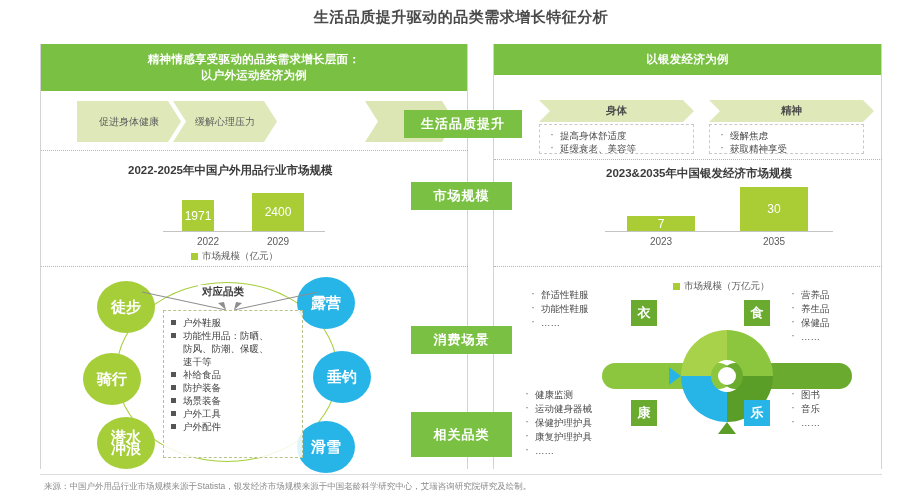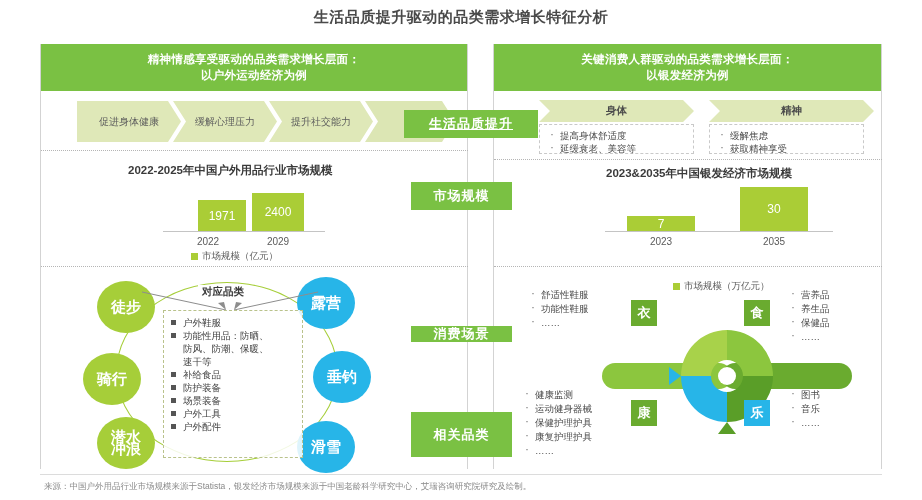--- a/index.html
+++ b/index.html
@@ -160,35 +160,32 @@
   </div>
 </div>
 
 <div class="chev-row">
   <div class="chev first" style="left:0px;width:104px;">
     <span>促进身体健康</span>
   </div>
   <div class="chev" style="left:96px;width:104px;">
     <span>缓解心理压力</span>
   </div>
-  <div class="chev" style="left:192px;width:104px;">
-    <span>提升社交能力</span>
-  </div>
   <div class="chev last" style="left:288px;width:90px;">
     <span>—</span>
   </div>
 </div>
 
 <div class="hsep" style="left:41px; top:150px; width:427px;"></div>
 <div class="hsep" style="left:41px; top:266px; width:427px;"></div>
 
 <div class="sec-title" style="left:128px; top:163px;">2022-2025年中国户外用品行业市场规模</div>
 
 <div class="bars">
-  <div class="bar" style="left:198px; top:200px; width:48px; height:31px;">
+  <div class="bar" style="left:182px; top:200px; width:32px; height:31px;">
     <span>1971</span>
   </div>
   <div class="bar" style="left:252px; top:193px; width:52px; height:38px;">
     <span>2400</span>
   </div>
   <div class="axis" style="left:163px; top:231px; width:162px;"></div>
   <div class="bar-cat" style="left:182px; top:236px; width:52px;">2022</div>
   <div class="bar-cat" style="left:252px; top:236px; width:52px;">2029</div>
   <div class="legend" style="left:191px; top:250px;">
     <span class="sw"></span>
@@ -235,21 +232,20 @@
     <li>补给食品</li>
     <li>防护装备</li>
     <li>场景装备</li>
     <li>户外工具</li>
     <li>户外配件</li>
   </ul>
 </div>
 
 <div class="panel panel-right">
   <div class="panel-head">
-    <div>关键消费人群驱动的品类需求增长层面：</div>
     <div>以银发经济为例</div>
   </div>
 </div>
 
 <div class="rchev" style="left:539px; top:100px; width:155px;">身体</div>
 <div class="rchev" style="left:709px; top:100px; width:165px;">精神</div>
 
 <div class="rbox" style="left:539px; top:124px; width:155px; height:30px;">
   <ul>
     <li>提高身体舒适度</li>
@@ -333,19 +329,19 @@
 
 <div class="qtag b" style="left:744px; top:400px;">乐</div>
 <div class="qlist" style="left:788px; top:388px;">
   <ul>
     <li>图书</li>
     <li>音乐</li>
     <li>……</li>
   </ul>
 </div>
 
-<div class="clabel" style="left:404px; top:110px; width:134px; height:28px;text-decoration:underline;">生活品质提升</div>
+<div class="clabel" style="left:404px; top:110px; width:118px; height:28px;">生活品质提升</div>
 <div class="clabel" style="left:411px; top:182px; width:101px; height:28px;">市场规模</div>
-<div class="clabel" style="left:411px; top:326px; width:101px; height:16px;">消费场景</div>
+<div class="clabel" style="left:411px; top:326px; width:101px; height:28px;">消费场景</div>
 <div class="clabel" style="left:411px; top:412px; width:101px; height:45px;">相关品类</div>
 
 <div class="footer-rule"></div>
 <div class="footer">来源：中国户外用品行业市场规模来源于Statista，银发经济市场规模来源于中国老龄科学研究中心，艾瑞咨询研究院研究及绘制。</div>
 
 </body></html>

